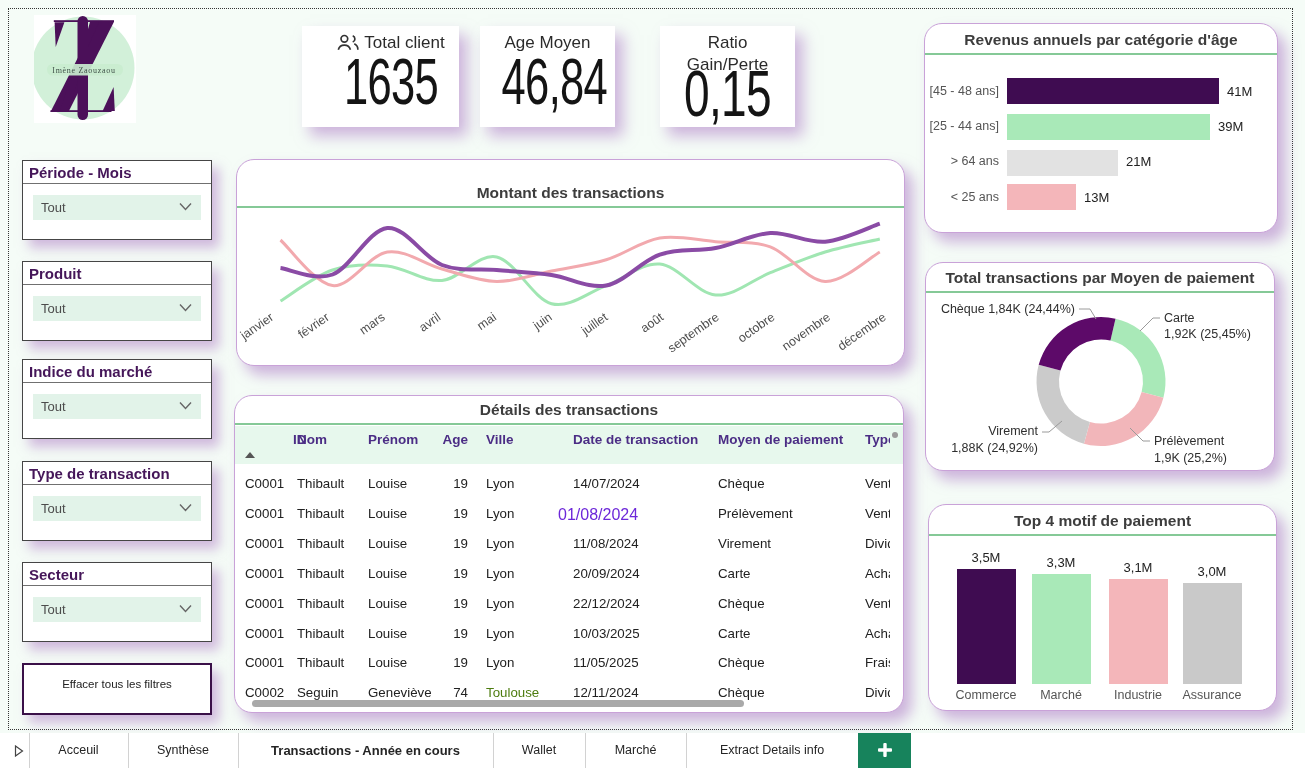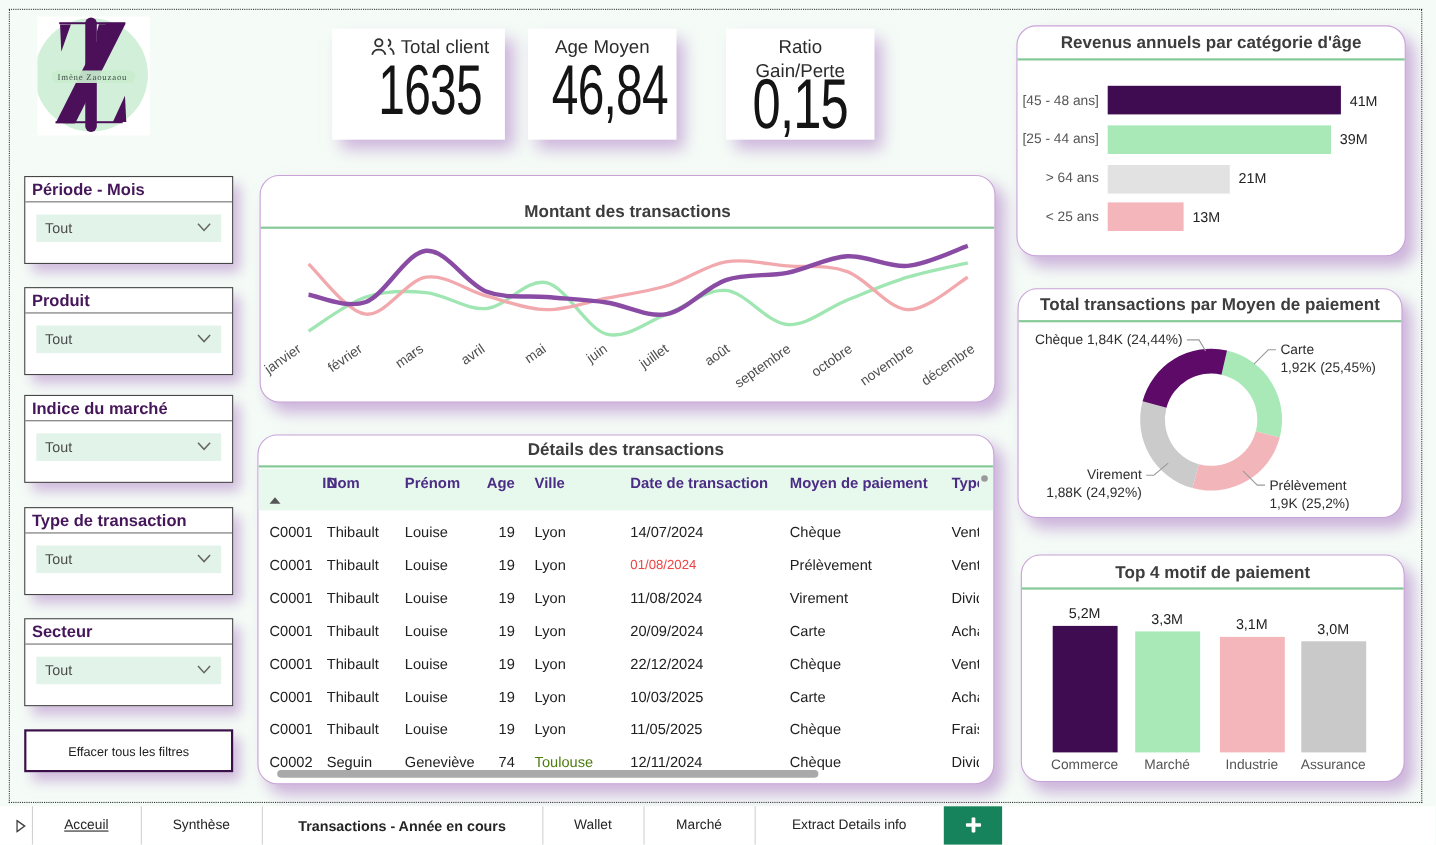--- a/index.html
+++ b/index.html
@@ -91,21 +91,21 @@
         <path d="M1,1.5 L6.5,7.5 L12,1.5" fill="none" stroke="#666" stroke-width="1.4"></path>
       </svg></div>
 </div>
 <div class="abs filter" style="left:22px;top:562px;">
   <div class="ft">Secteur</div>
     <div class="sep"></div>
   <div class="dd">Tout<svg width="13" height="9" viewBox="0 0 13 9">
         <path d="M1,1.5 L6.5,7.5 L12,1.5" fill="none" stroke="#666" stroke-width="1.4"></path>
       </svg></div>
 </div>
-<div class="abs" style="left:22px;top:663px;width:190px;height:39px;background:#fff;border:2px solid #3a1048;box-sizing:border-box;text-align:center;line-height:39px;font-size:11.5px;color:#222;box-shadow:7px 8px 11px rgba(172,120,196,.5);">Effacer tous les filtres</div>
+<div class="abs" style="left:22px;top:663px;width:190px;height:52px;background:#fff;border:2px solid #3a1048;box-sizing:border-box;text-align:center;line-height:39px;font-size:11.5px;color:#222;box-shadow:7px 8px 11px rgba(172,120,196,.5);">Effacer tous les filtres</div>
 
 <div class="abs card" style="left:236px;top:159px;width:667px;height:205px;overflow:hidden;">
   <div class="ctitle" style="margin-top:24px;">Montant des transactions</div>
   <div class="gline" style="margin-top:4px;"></div>
   <svg width="667" height="175" viewBox="0 0 667 175" style="display:block;">
     <g fill="none">
       <path d="M43.5,93.0 C52.2,87.8 77.8,67.8 95.6,62.0 C113.4,56.2 132.1,56.2 150.3,58.0 C168.5,59.8 186.8,74.0 205.0,72.5 C223.2,71.0 241.4,45.1 259.7,49.0 C277.9,52.9 296.2,90.9 314.5,95.7 C332.8,100.5 351.2,84.2 369.2,77.6 C387.3,71.0 404.6,54.4 422.8,56.0 C441.0,57.6 460.2,85.5 478.6,87.0 C497.0,88.5 515.0,71.9 533.3,64.7 C551.5,57.5 569.9,49.6 588.1,44.0 C606.4,38.4 633.7,33.2 642.8,31.0" stroke="#a0e6b2" stroke-width="3"></path>
       <path d="M43.5,32.0 C52.2,39.6 77.8,75.6 95.6,77.6 C113.4,79.6 132.1,46.8 150.3,44.0 C168.5,41.2 186.8,56.1 205.0,61.0 C223.2,65.9 241.4,73.2 259.7,73.5 C277.9,73.8 296.2,66.6 314.5,63.0 C332.8,59.4 351.2,57.3 369.2,51.8 C387.3,46.3 404.6,33.0 422.8,30.0 C441.0,27.0 460.2,32.2 478.6,33.7 C497.0,35.2 515.0,32.3 533.3,38.9 C551.5,45.5 569.9,72.7 588.1,73.5 C606.4,74.3 633.7,48.9 642.8,44.0" stroke="#f2a9ae" stroke-width="3"></path>
       <path d="M43.5,60.0 C52.2,61.1 77.8,73.2 95.6,66.5 C113.4,59.8 132.1,21.6 150.3,20.0 C168.5,18.4 186.8,50.0 205.0,57.0 C223.2,64.0 241.4,60.3 259.7,62.0 C277.9,63.7 296.2,64.4 314.5,67.0 C332.8,69.6 351.2,80.9 369.2,77.5 C387.3,74.1 404.6,52.8 422.8,46.6 C441.0,40.3 460.2,43.6 478.6,40.0 C497.0,36.4 515.0,26.1 533.3,25.0 C551.5,23.9 569.9,35.3 588.1,33.7 C606.4,32.1 633.7,18.6 642.8,15.6" stroke="#8a4ba5" stroke-width="4"></path>
     </g>
@@ -153,21 +153,21 @@
   <div class="abs" style="left:173px;width:60px;text-align:right;top:80px;font-size:13.3px;color:#212121;white-space:nowrap;">19</div>
   <div class="abs" style="left:251px;top:80px;font-size:13.3px;color:#212121;white-space:nowrap;">Lyon</div>
   <div class="abs" style="left:338px;top:80px;font-size:13.3px;color:#212121;white-space:nowrap;">14/07/2024</div>
   <div class="abs" style="left:483px;top:80px;font-size:13.3px;color:#212121;white-space:nowrap;">Chèque</div>
   <div class="abs" style="left:630px;top:80px;width:25px;overflow:hidden;font-size:13.3px;color:#212121;white-space:nowrap;">Vente</div>
   <div class="abs" style="left:10px;top:110px;font-size:13.3px;color:#212121;white-space:nowrap;">C0001</div>
   <div class="abs" style="left:62px;top:110px;font-size:13.3px;color:#212121;white-space:nowrap;">Thibault</div>
   <div class="abs" style="left:133px;top:110px;font-size:13.3px;color:#212121;white-space:nowrap;">Louise</div>
   <div class="abs" style="left:173px;width:60px;text-align:right;top:110px;font-size:13.3px;color:#212121;white-space:nowrap;">19</div>
   <div class="abs" style="left:251px;top:110px;font-size:13.3px;color:#212121;white-space:nowrap;">Lyon</div>
-  <div class="abs" style="left:338px;top:110px;font-size:12px;color:#ef4444;white-space:nowrap;">01/08/2024</div>
+  <div class="abs" style="left:323px;top:110px;font-size:16px;color:#6d28d9;white-space:nowrap;">01/08/2024</div>
   <div class="abs" style="left:483px;top:110px;font-size:13.3px;color:#212121;white-space:nowrap;">Prélèvement</div>
   <div class="abs" style="left:630px;top:110px;width:25px;overflow:hidden;font-size:13.3px;color:#212121;white-space:nowrap;">Vente</div>
   <div class="abs" style="left:10px;top:140px;font-size:13.3px;color:#212121;white-space:nowrap;">C0001</div>
   <div class="abs" style="left:62px;top:140px;font-size:13.3px;color:#212121;white-space:nowrap;">Thibault</div>
   <div class="abs" style="left:133px;top:140px;font-size:13.3px;color:#212121;white-space:nowrap;">Louise</div>
   <div class="abs" style="left:173px;width:60px;text-align:right;top:140px;font-size:13.3px;color:#212121;white-space:nowrap;">19</div>
   <div class="abs" style="left:251px;top:140px;font-size:13.3px;color:#212121;white-space:nowrap;">Lyon</div>
   <div class="abs" style="left:338px;top:140px;font-size:13.3px;color:#212121;white-space:nowrap;">11/08/2024</div>
   <div class="abs" style="left:483px;top:140px;font-size:13.3px;color:#212121;white-space:nowrap;">Virement</div>
   <div class="abs" style="left:630px;top:140px;width:25px;overflow:hidden;font-size:13.3px;color:#212121;white-space:nowrap;">Dividende</div>
@@ -254,40 +254,40 @@
     <text x="112" y="142" text-anchor="end">Virement</text>
     <text x="112" y="159" text-anchor="end">1,88K (24,92%)</text>
     <text x="228" y="152">Prélèvement</text>
     <text x="228" y="169">1,9K (25,2%)</text>
 </svg>
 </div>
 
 <div class="abs card" style="left:928px;top:504px;width:347px;height:205px;">
   <div class="ctitle" style="margin-top:7px;">Top 4 motif de paiement</div>
   <div class="gline" style="margin-top:4px;"></div>
-  <div class="abs" style="left:27px;top:45px;width:60px;text-align:center;font-size:13px;color:#222;">5,2M</div>
+  <div class="abs" style="left:27px;top:45px;width:60px;text-align:center;font-size:13px;color:#222;">3,5M</div>
   <div class="abs" style="left:28px;top:64px;width:59px;height:115px;background:#3f0c51;"></div>
   <div class="abs" style="left:17px;top:183px;width:80px;text-align:center;font-size:12.5px;color:#555;">Commerce</div>
   <div class="abs" style="left:102px;top:50px;width:60px;text-align:center;font-size:13px;color:#222;">3,3M</div>
   <div class="abs" style="left:103px;top:69px;width:59px;height:110px;background:#a9e9b8;"></div>
   <div class="abs" style="left:92px;top:183px;width:80px;text-align:center;font-size:12.5px;color:#555;">Marché</div>
   <div class="abs" style="left:179px;top:55px;width:60px;text-align:center;font-size:13px;color:#222;">3,1M</div>
   <div class="abs" style="left:180px;top:74px;width:59px;height:105px;background:#f4b6ba;"></div>
   <div class="abs" style="left:169px;top:183px;width:80px;text-align:center;font-size:12.5px;color:#555;">Industrie</div>
   <div class="abs" style="left:253px;top:59px;width:60px;text-align:center;font-size:13px;color:#222;">3,0M</div>
   <div class="abs" style="left:254px;top:78px;width:59px;height:101px;background:#c9c9c9;"></div>
   <div class="abs" style="left:243px;top:183px;width:80px;text-align:center;font-size:12.5px;color:#555;">Assurance</div>
 </div>
 
 <div class="abs tabbar">
   <svg width="10" height="12" viewBox="0 0 10 12" style="position:absolute;left:14px;top:12px;">
       <path d="M1.5,1 L8.5,6 L1.5,11 Z" fill="none" stroke="#444" stroke-width="1.2"></path>
     </svg>
   <div class="sepv" style="left:29px;"></div>
-  <div class="tb" style="left:29px;width:99px;text-decoration:underline;">Acceuil</div>
+  <div class="tb" style="left:29px;width:99px;">Acceuil</div>
   <div class="sepv" style="left:128px;"></div>
   <div class="tb" style="left:128px;width:110px;">Synthèse</div>
   <div class="sepv" style="left:238px;"></div>
   <div class="tb" style="left:238px;width:255px;font-weight:bold;font-size:13px;">Transactions - Année en cours</div>
   <div class="sepv" style="left:493px;"></div>
   <div class="tb" style="left:493px;width:92px;">Wallet</div>
   <div class="sepv" style="left:585px;"></div>
   <div class="tb" style="left:585px;width:101px;">Marché</div>
   <div class="sepv" style="left:686px;"></div>
   <div class="tb" style="left:686px;width:172px;">Extract Details info</div>

